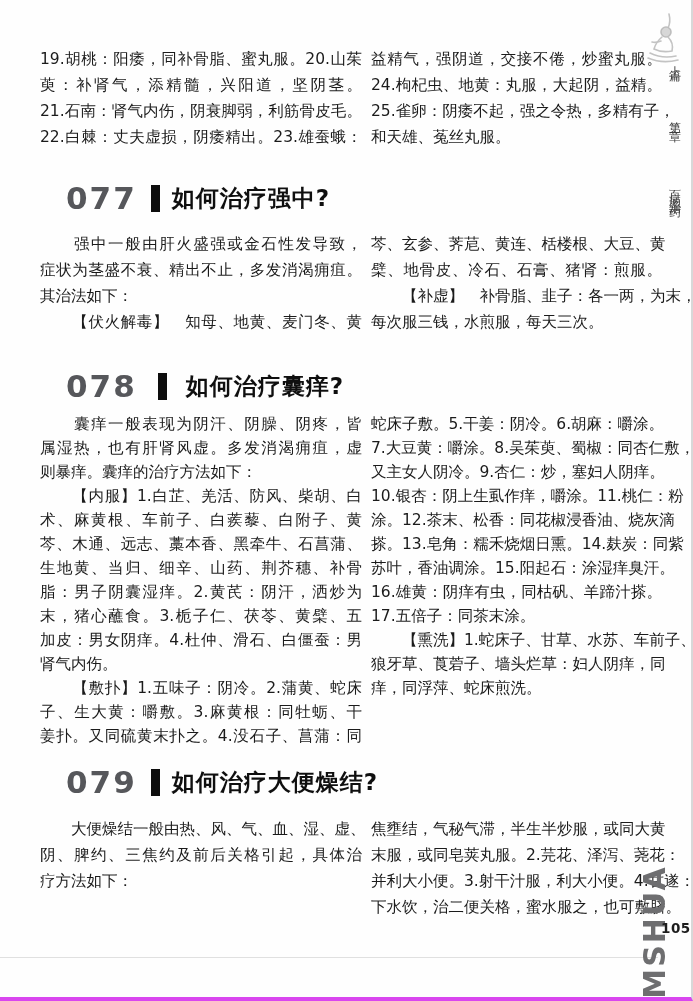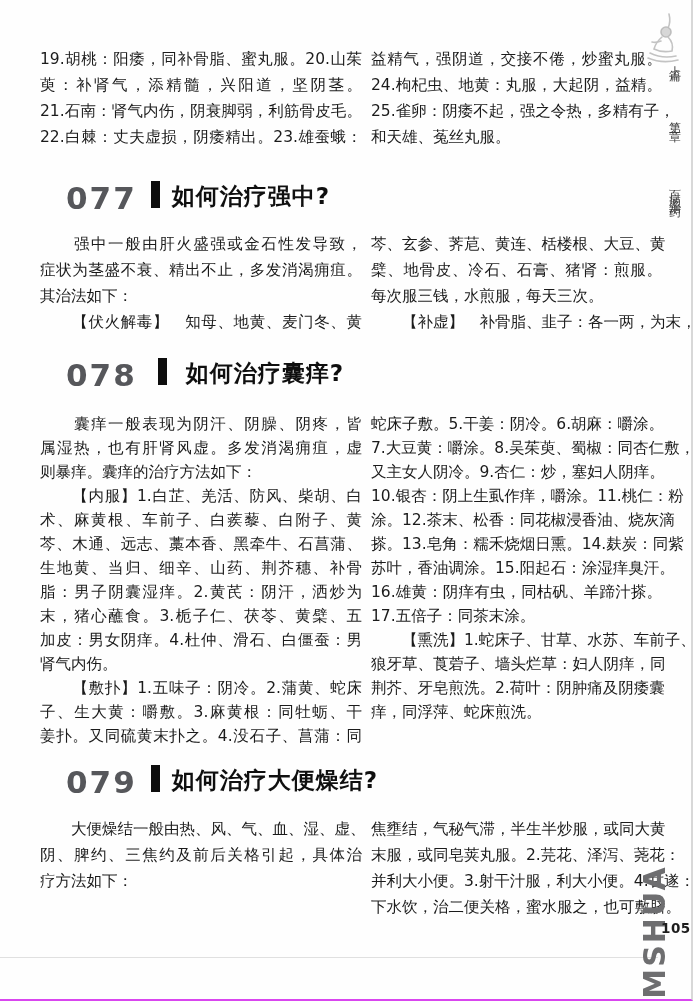--- a/index.html
+++ b/index.html
@@ -1,31 +1,31 @@
 <!DOCTYPE html>
 <html><head>
 <meta charset="utf-8">
 <style>
   html,body { margin:0; padding:0; }
   body { font-family: "DejaVu Sans", sans-serif; background:#ffffff; }
   #page {
     position:relative; width:693px; height:1001px; background:#fefefe;
     overflow:hidden;
-    border-right:2px solid #d8d8d8; border-bottom:2px solid #d946ef;
+    border-right:2px solid #d8d8d8; border-bottom:4px solid #d946ef;
     box-sizing:border-box;
   }
   .block { position:absolute; left:40px; width:624px; color:#1b1b1b; }
   .col { position:absolute; top:0; font-size:15.5px; line-height:26px; }
   .col-left  { left:0;    width:322px; }
   .col-right { left:331px; width:291px; }
   .tight .col { line-height:24px; }
   .line { white-space:nowrap; overflow:visible; text-align:justify; text-align-last:left; }
   .line.fill { text-align-last:justify; }
 
-  .sec-header { position:absolute; left:66px; display:flex; }
+  .sec-header { position:absolute; left:66px; display:flex; align-items:center; }
   .sec-num {
     font-size:31px; font-weight:800; color:#56575b; letter-spacing:2px;
     line-height:34px; font-family:"DejaVu Sans", sans-serif;
   }
   .sec-bar { width:9px; height:27px; background:#0d0d0d; margin:0 12px 0 14px; }
   .sec-title { font-size:23px; font-weight:800; color:#0f0f0f; letter-spacing:1px; }
 
   .margin-tab {
     position:absolute; left:666px; writing-mode:vertical-rl;
     font-size:12px; color:#3a3a3a; letter-spacing:4px; line-height:18px;
@@ -94,26 +94,26 @@
   <div class="block" style="top:231px;">
     <div class="col col-left">
         <div class="line fill">　　强中一般由肝火盛强或金石性发导致，</div>
         <div class="line fill">症状为茎盛不衰、精出不止，多发消渴痈疽。</div>
         <div class="line">其治法如下：</div>
         <div class="line fill">　　【伏火解毒】　知母、地黄、麦门冬、黄</div>
       </div>
     <div class="col col-right">
         <div class="line fill">芩、玄参、荠苨、黄连、栝楼根、大豆、黄</div>
         <div class="line fill">檗、地骨皮、冷石、石膏、猪肾：煎服。</div>
+        <div class="line fill">　　【补虚】　补骨脂、韭子：各一两，为末，</div>
         <div class="line">每次服三钱，水煎服，每天三次。</div>
-        <div class="line fill">　　【补虚】　补骨脂、韭子：各一两，为末，</div>
       </div>
   </div>
 
-  <div class="sec-header" style="top:358px;gap:7px;">
+  <div class="sec-header" style="top:369px;gap:7px;">
     <span class="sec-num">078</span>
     <span class="sec-bar"></span>
     <span class="sec-title">如何治疗囊痒?</span>
   </div>
   <div class="block tight" style="top:412px;">
     <div class="col col-left">
         <div class="line fill">　　囊痒一般表现为阴汗、阴臊、阴疼，皆</div>
         <div class="line fill">属湿热，也有肝肾风虚。多发消渴痈疽，虚</div>
         <div class="line">则暴痒。囊痒的治疗方法如下：</div>
         <div class="line fill">　　【内服】1.白芷、羌活、防风、柴胡、白</div>
@@ -133,21 +133,20 @@
         <div class="line fill">7.大豆黄：嚼涂。8.吴茱萸、蜀椒：同杏仁敷，</div>
         <div class="line fill">又主女人阴冷。9.杏仁：炒，塞妇人阴痒。</div>
         <div class="line fill">10.银杏：阴上生虱作痒，嚼涂。11.桃仁：粉</div>
         <div class="line fill">涂。12.茶末、松香：同花椒浸香油、烧灰滴</div>
         <div class="line fill">搽。13.皂角：糯禾烧烟日熏。14.麸炭：同紫</div>
         <div class="line fill">苏叶，香油调涂。15.阳起石：涂湿痒臭汗。</div>
         <div class="line fill">16.雄黄：阴痒有虫，同枯矾、羊蹄汁搽。</div>
         <div class="line">17.五倍子：同茶末涂。</div>
         <div class="line fill">　　【熏洗】1.蛇床子、甘草、水苏、车前子、</div>
         <div class="line fill">狼牙草、莨菪子、墙头烂草：妇人阴痒，同</div>
-        <div class="line fill">荆芥、牙皂煎洗。2.荷叶：阴肿痛及阴痿囊</div>
         <div class="line">痒，同浮萍、蛇床煎洗。</div>
       </div>
   </div>
 
   <div class="sec-header" style="top:765px;">
     <span class="sec-num">079</span>
     <span class="sec-bar"></span>
     <span class="sec-title">如何治疗大便燥结?</span>
   </div>
   <div class="block" style="top:816px;">

